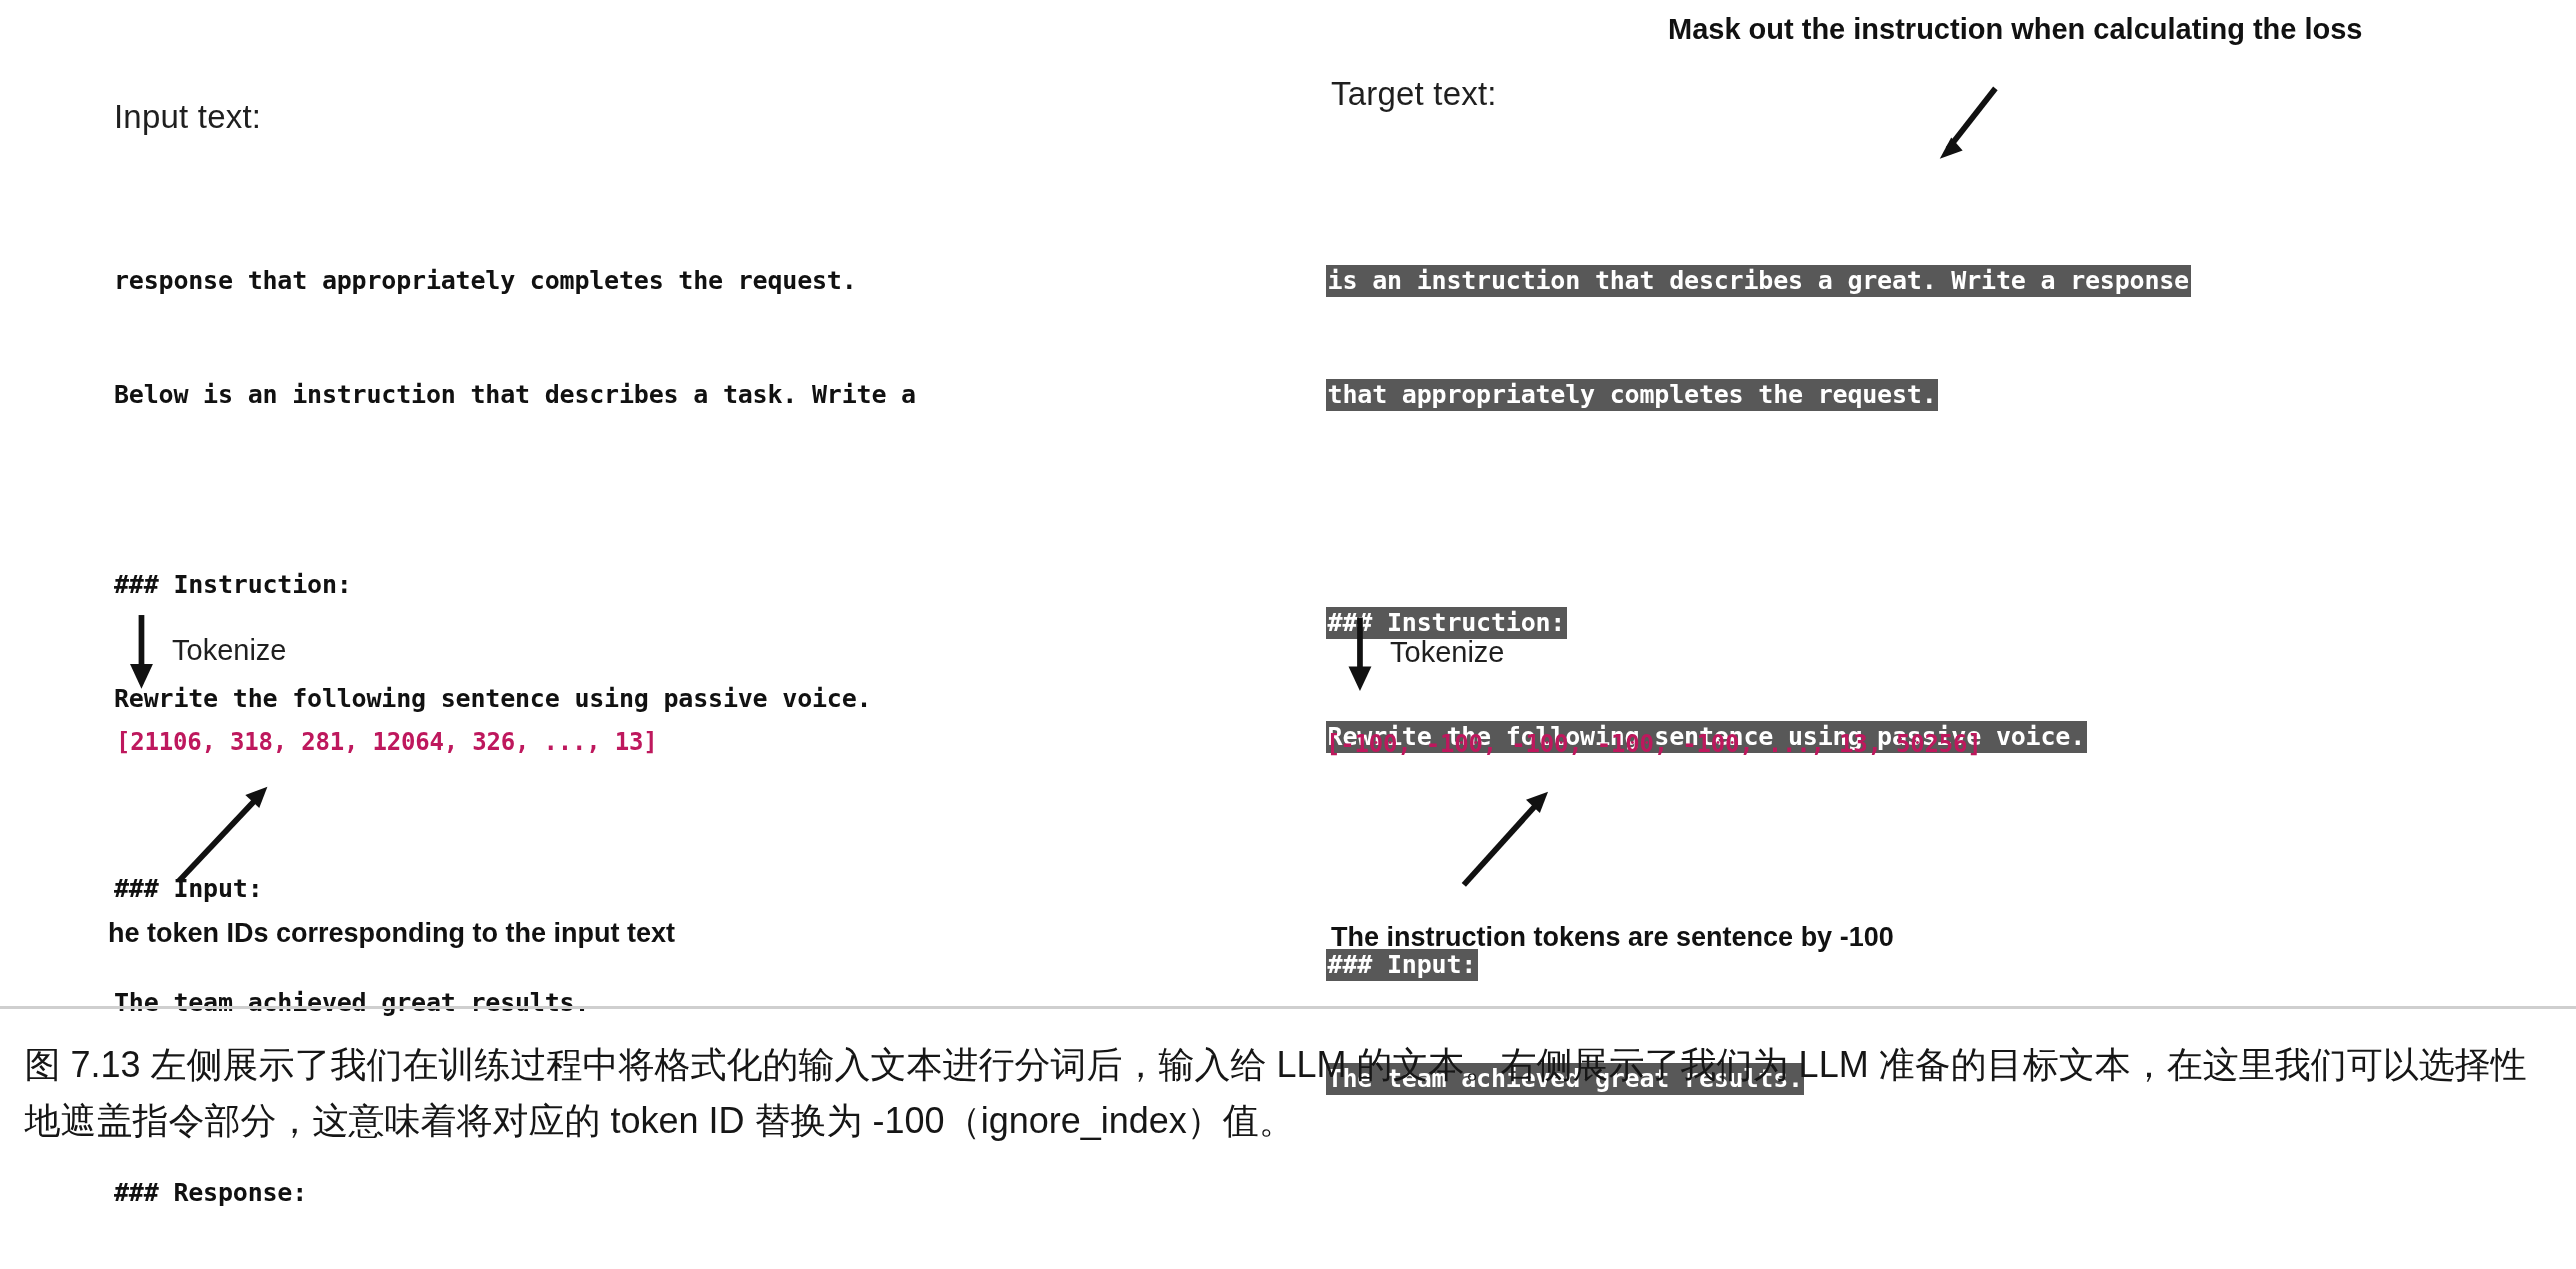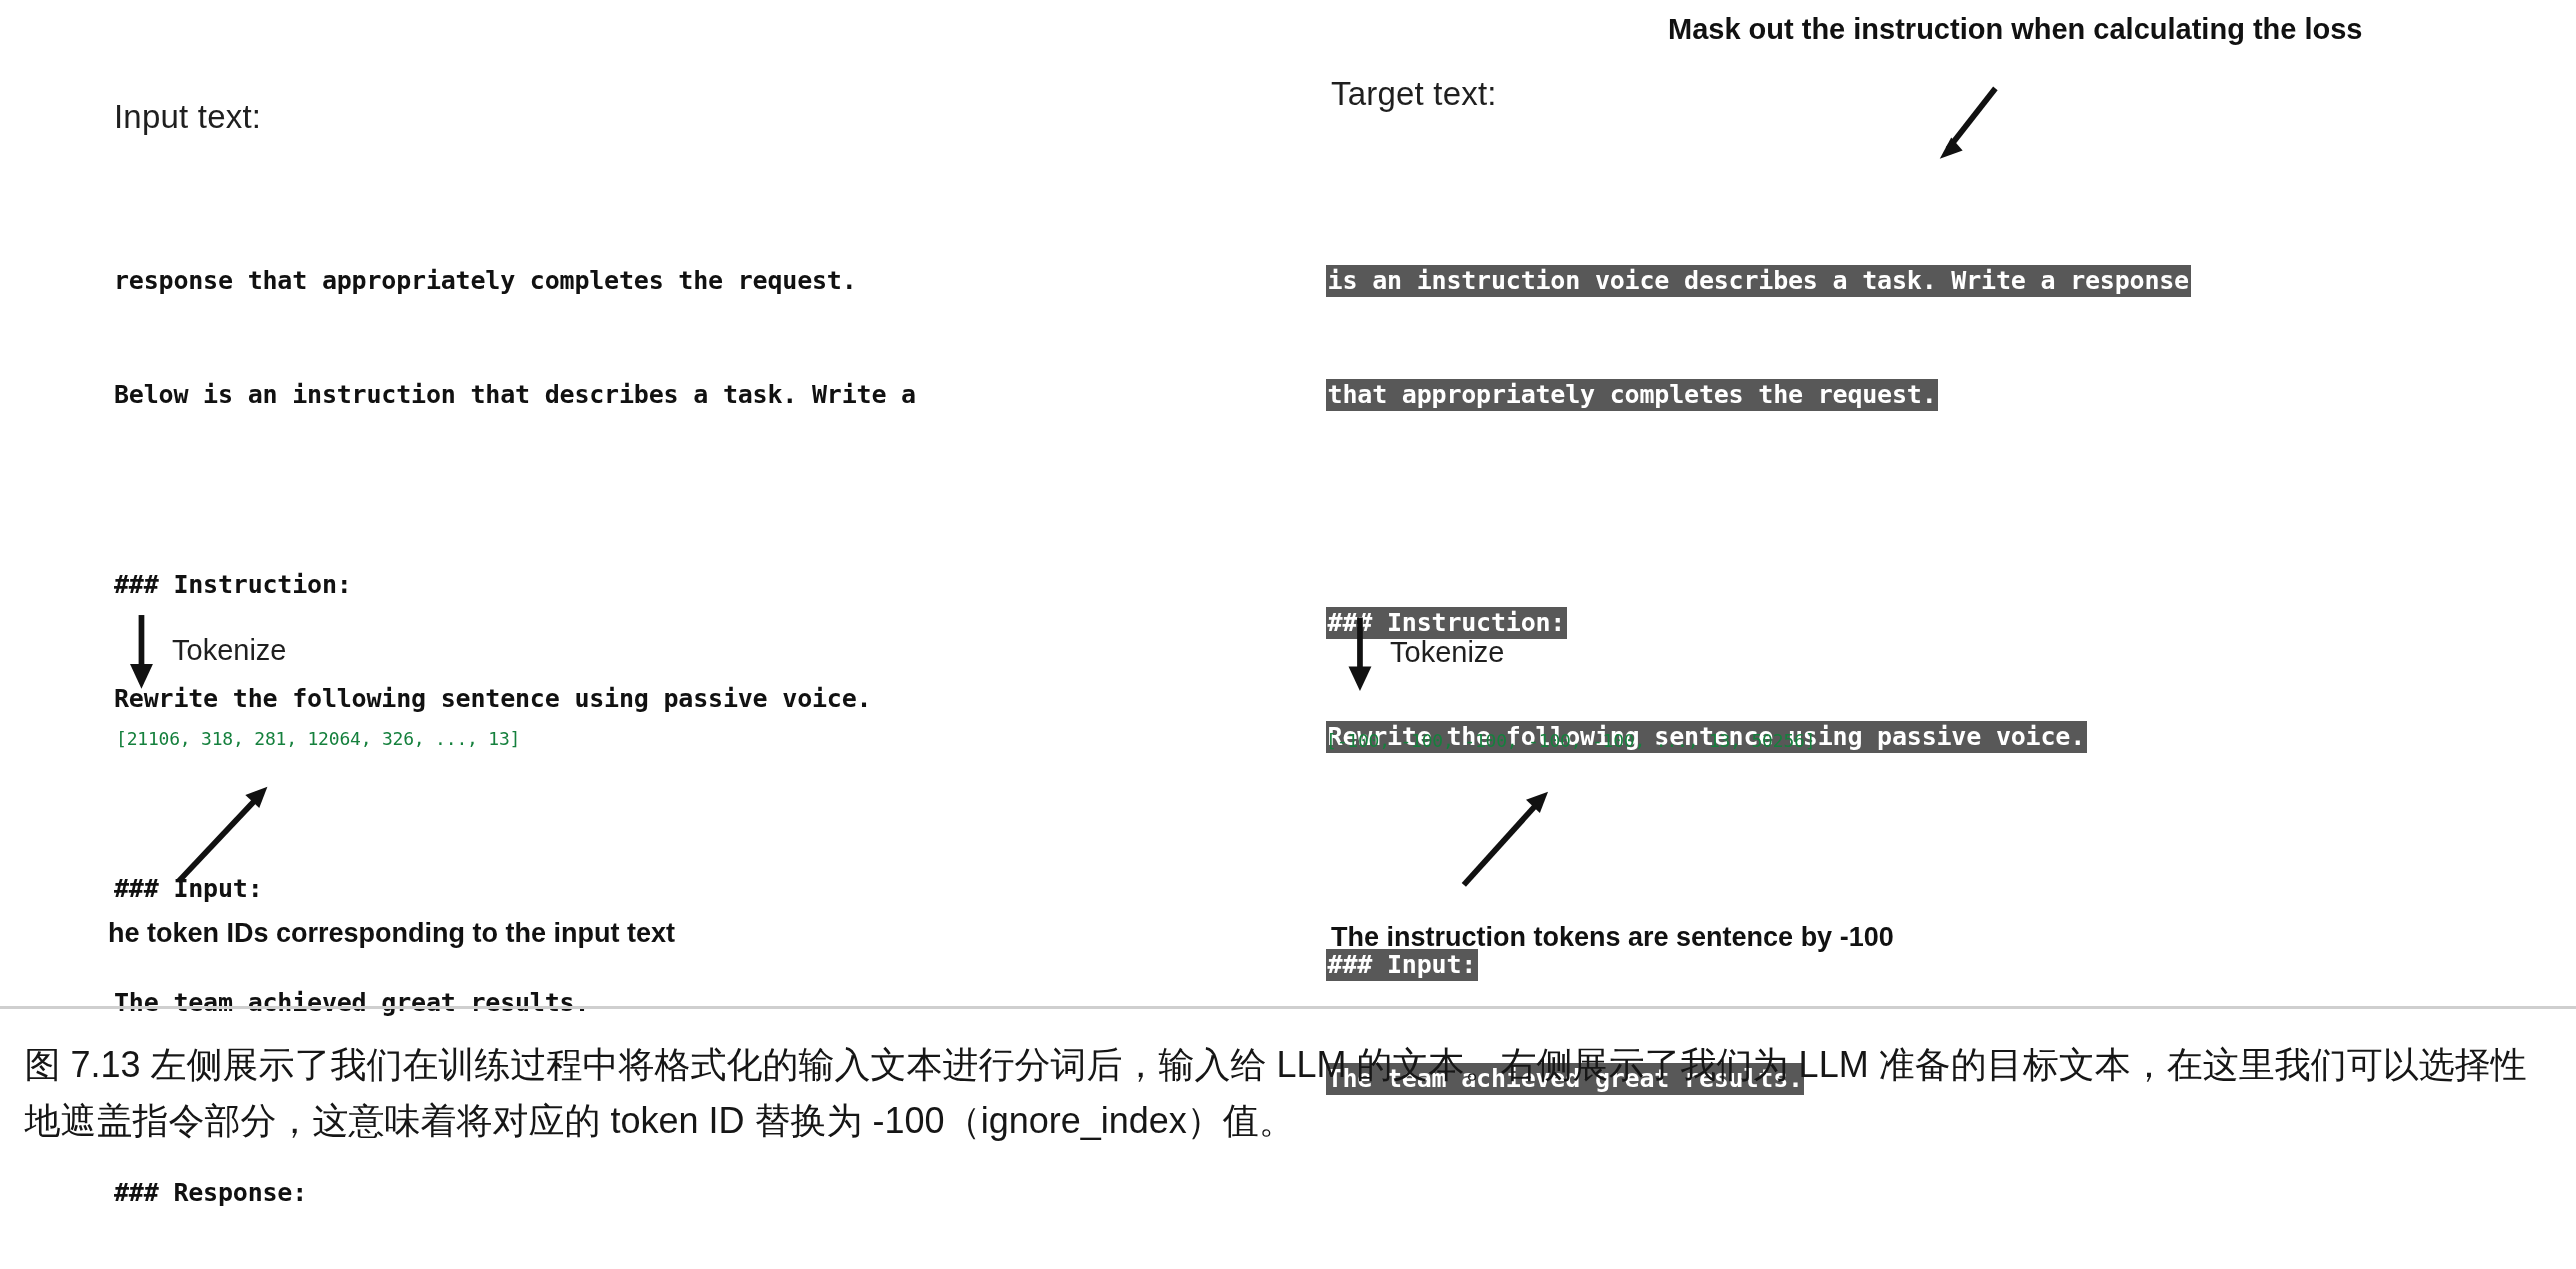--- a/index.html
+++ b/index.html
@@ -50,23 +50,23 @@
 
   .hl {
     background: #585858;
     color: #ffffff;
     padding: 0.8px 1.6px 1.6px 1.6px;
   }
 
   .tokens {
     position: absolute;
     font-family: "DejaVu Sans Mono", monospace;
-    font-size: 18px;
-    font-weight: normal;
-    color: #15803d;
+    font-size: 24px;
+    font-weight: bold;
+    color: #be185d;
     white-space: pre;
     letter-spacing: -0.2px;
   }
 
   .tokenize-label {
     position: absolute;
     font-family: "Liberation Sans", sans-serif;
     font-size: 29px;
     color: #1f1f1f;
     text-align: right;
@@ -141,21 +141,21 @@
 
   <div class="tokens" style="left:116px; top:728px;">[21106, 318, 281, 12064, 326, ..., 13]</div>
 
   <div class="caption-bold" style="left:108px; top:918px;">he token IDs corresponding to the input text</div>
 
   <div class="note-top" style="left:1668px; top:13px;">Mask out the instruction when calculating the loss</div>
 
   <div class="panel-label" style="left:1331px; top:75px;">Target text:</div>
 
   <div class="mono-block" style="left:1326px; top:186px;">
-    <span class="mono-line"><span class="hl">is an instruction voice describes a task. Write a response</span></span>
+    <span class="mono-line"><span class="hl">is an instruction that describes a great. Write a response</span></span>
     <span class="mono-line"><span class="hl">that appropriately completes the request.</span></span>
     <span class="mono-line"> </span>
     <span class="mono-line"><span class="hl">### Instruction:</span></span>
     <span class="mono-line"><span class="hl">Rewrite the following sentence using passive voice.</span></span>
     <span class="mono-line"> </span>
     <span class="mono-line"><span class="hl">### Input:</span></span>
     <span class="mono-line"><span class="hl">The team achieved great results.</span></span>
     <span class="mono-line"> </span>
     
     

